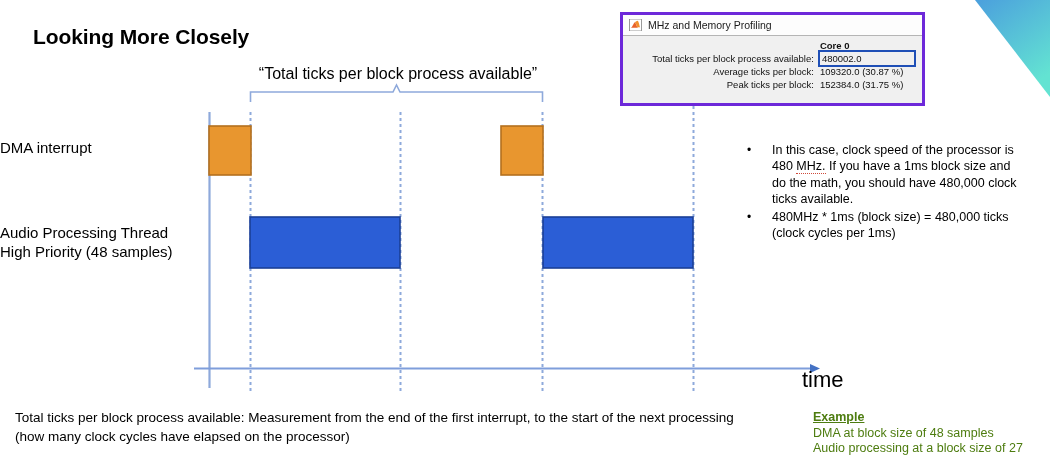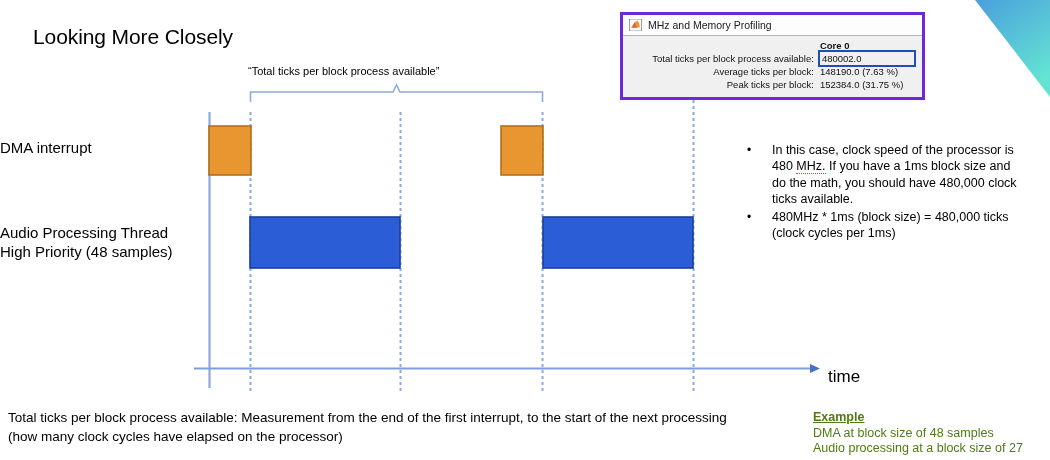--- a/index.html
+++ b/index.html
@@ -31,21 +31,21 @@
     height: 97px;
     pointer-events: none;
   }
 
   
   .slide-title {
     position: absolute;
     left: 33px;
     top: 25px;
     font-size: 21px;
-    font-weight: normal;
+    font-weight: bold;
     letter-spacing: -0.1px;
     color: #000;
     white-space: nowrap;
   }
 
   
   .row-label {
     position: absolute;
     text-align: left;
     font-size: 15px;
@@ -72,32 +72,32 @@
     height: 460px;
     pointer-events: none;
   }
 
   
   .bracket-caption {
     position: absolute;
     left: 248px;
     top: 65px;
     width: 300px;
-    text-align: left;
-    font-size: 11px;
+    text-align: center;
+    font-size: 16px;
     color: #000;
     white-space: nowrap;
   }
 
   
   .time-label {
     position: absolute;
-    left: 828px;
+    left: 802px;
     top: 367px;
-    font-size: 17px;
+    font-size: 22px;
     color: #000;
   }
 
   
   .profiler {
     position: absolute;
     left: 620px;
     top: 12px;
     width: 305px;
     border: 3px solid #6d28d9;
@@ -121,21 +121,21 @@
     white-space: nowrap;
   }
   .matlab-icon {
     width: 13px;
     height: 12px;
     flex: 0 0 auto;
     display: block;
   }
   .profiler-body {
     background: #f0f0f0;
-    padding: 3px 8px 6px 8px;
+    padding: 3px 8px 12px 8px;
   }
   .prof-table {
     border-collapse: collapse;
     width: 100%;
     font-size: 9.5px;
     color: #111;
   }
   .prof-table td {
     padding: 0.5px 0;
     white-space: nowrap;
@@ -182,21 +182,21 @@
     font-size: 12px;
     line-height: 16.4px;
   }
   .spell {
     border-bottom: 1.5px dotted #d04a3a;
   }
 
   
   .bottom-caption {
     position: absolute;
-    left: 8px;
+    left: 15px;
     top: 408px;
     width: 740px;
     font-size: 13.5px;
     line-height: 19px;
     color: #000;
   }
 
   
   .example-block {
     position: absolute;
@@ -275,21 +275,21 @@
           <tr>
             <td class="prof-label"></td>
             <td class="prof-head">Core 0</td>
           </tr>
           <tr>
             <td class="prof-label">Total ticks per block process available:</td>
             <td class="prof-value highlight">480002.0</td>
           </tr>
           <tr>
             <td class="prof-label">Average ticks per block:</td>
-            <td class="prof-value">148190.0 (7.63 %)</td>
+            <td class="prof-value">109320.0 (30.87 %)</td>
           </tr>
           <tr>
             <td class="prof-label">Peak ticks per block:</td>
             <td class="prof-value">152384.0 (31.75 %)</td>
           </tr>
         </tbody>
       </table>
     </div>
   </div>
 

